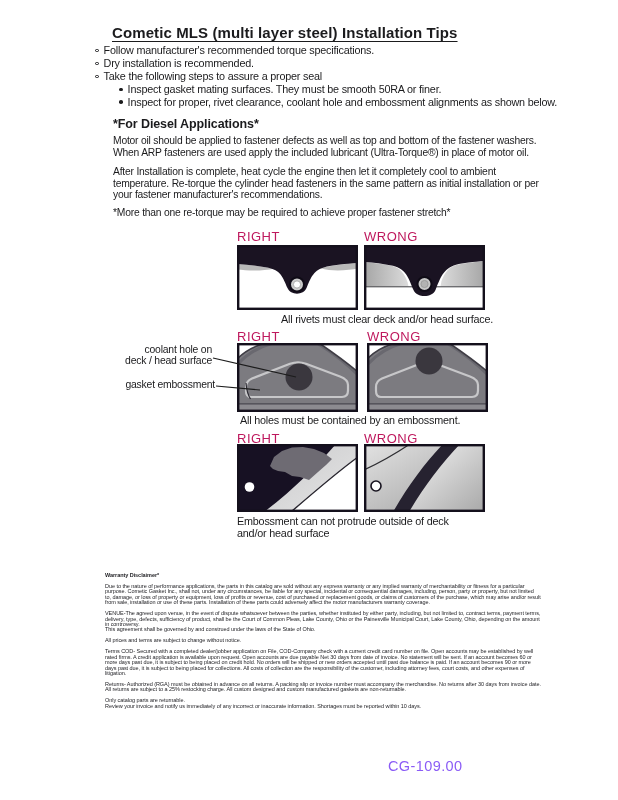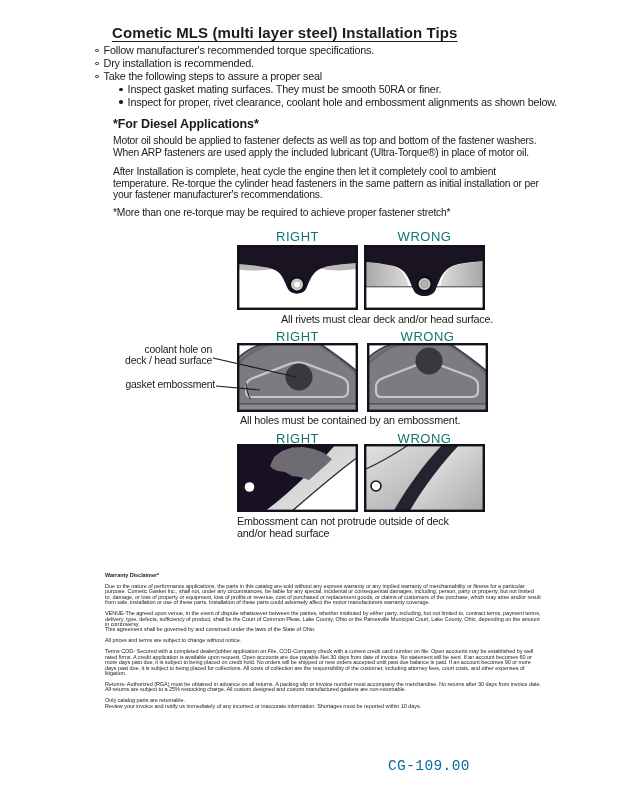--- a/index.html
+++ b/index.html
@@ -20,34 +20,34 @@
   .tip { display:flex; align-items:flex-start; }
   .tip.l2 { padding-left:24px; }
   .glyph { flex:0 0 auto; width:3.6px; height:3.6px; border-radius:50%; margin:4.8px 5px 0 0; }
   .glyph.open { border:1px solid #1b1b1d; }
   .glyph.fill { background:#1b1b1d; }
 
   .diesel-head { left:113px; top:117px; font-size:12.5px; font-weight:700; letter-spacing:-0.1px;text-align:center; }
   .body-par { left:113px; width:432px; font-size:10.3px; line-height:11.6px; letter-spacing:-0.2px; }
   #par1 { top:135px; } #par2 { top:166px; } #par3 { top:207px; }
 
-  .fig-label { font-size:13px; letter-spacing:0.5px; text-align:center; width:121px; color:#0f766e; }
+  .fig-label { font-size:13px; letter-spacing:0.5px; text-align:left; width:121px; color:#be185d; }
   .caption { font-size:10.8px; letter-spacing:-0.2px; white-space:pre-line; line-height:11.5px; }
   .panel { position:absolute; display:block; }
 
   .callout { font-size:10.4px; line-height:11px; text-align:right; white-space:pre-line; letter-spacing:-0.2px; }
   #callout-coolant { left:97px; top:344px; width:115px; }
   #callout-embossment { left:97px; top:379px; width:118px; }
   #leader-overlay { left:112px; top:340px; z-index:5; }
 
   .legal { left:105px; top:573px; width:436px; font-size:5.5px; line-height:5.4px; letter-spacing:-0.05px; color:#242428; }
   .legal p { white-space:pre-line; margin:0 0 5.6px; }
   .legal .head { font-weight:700; margin-bottom:5.6px; }
 
-  .pagenum { left:388px; top:758px; font-size:14.5px; letter-spacing:0.4px; color:#0369a1;font-family:Liberation Mono, monospace; }
+  .pagenum { left:388px; top:758px; font-size:14.5px; letter-spacing:0.4px; color:#8b5cf6; }
 </style>
 </head>
 <body>
 
 <div class="page">
 
   <div class="abs title">Cometic MLS (multi layer steel) Installation Tips</div>
 
   <div class="abs tips">
     <div class="tip l1">

